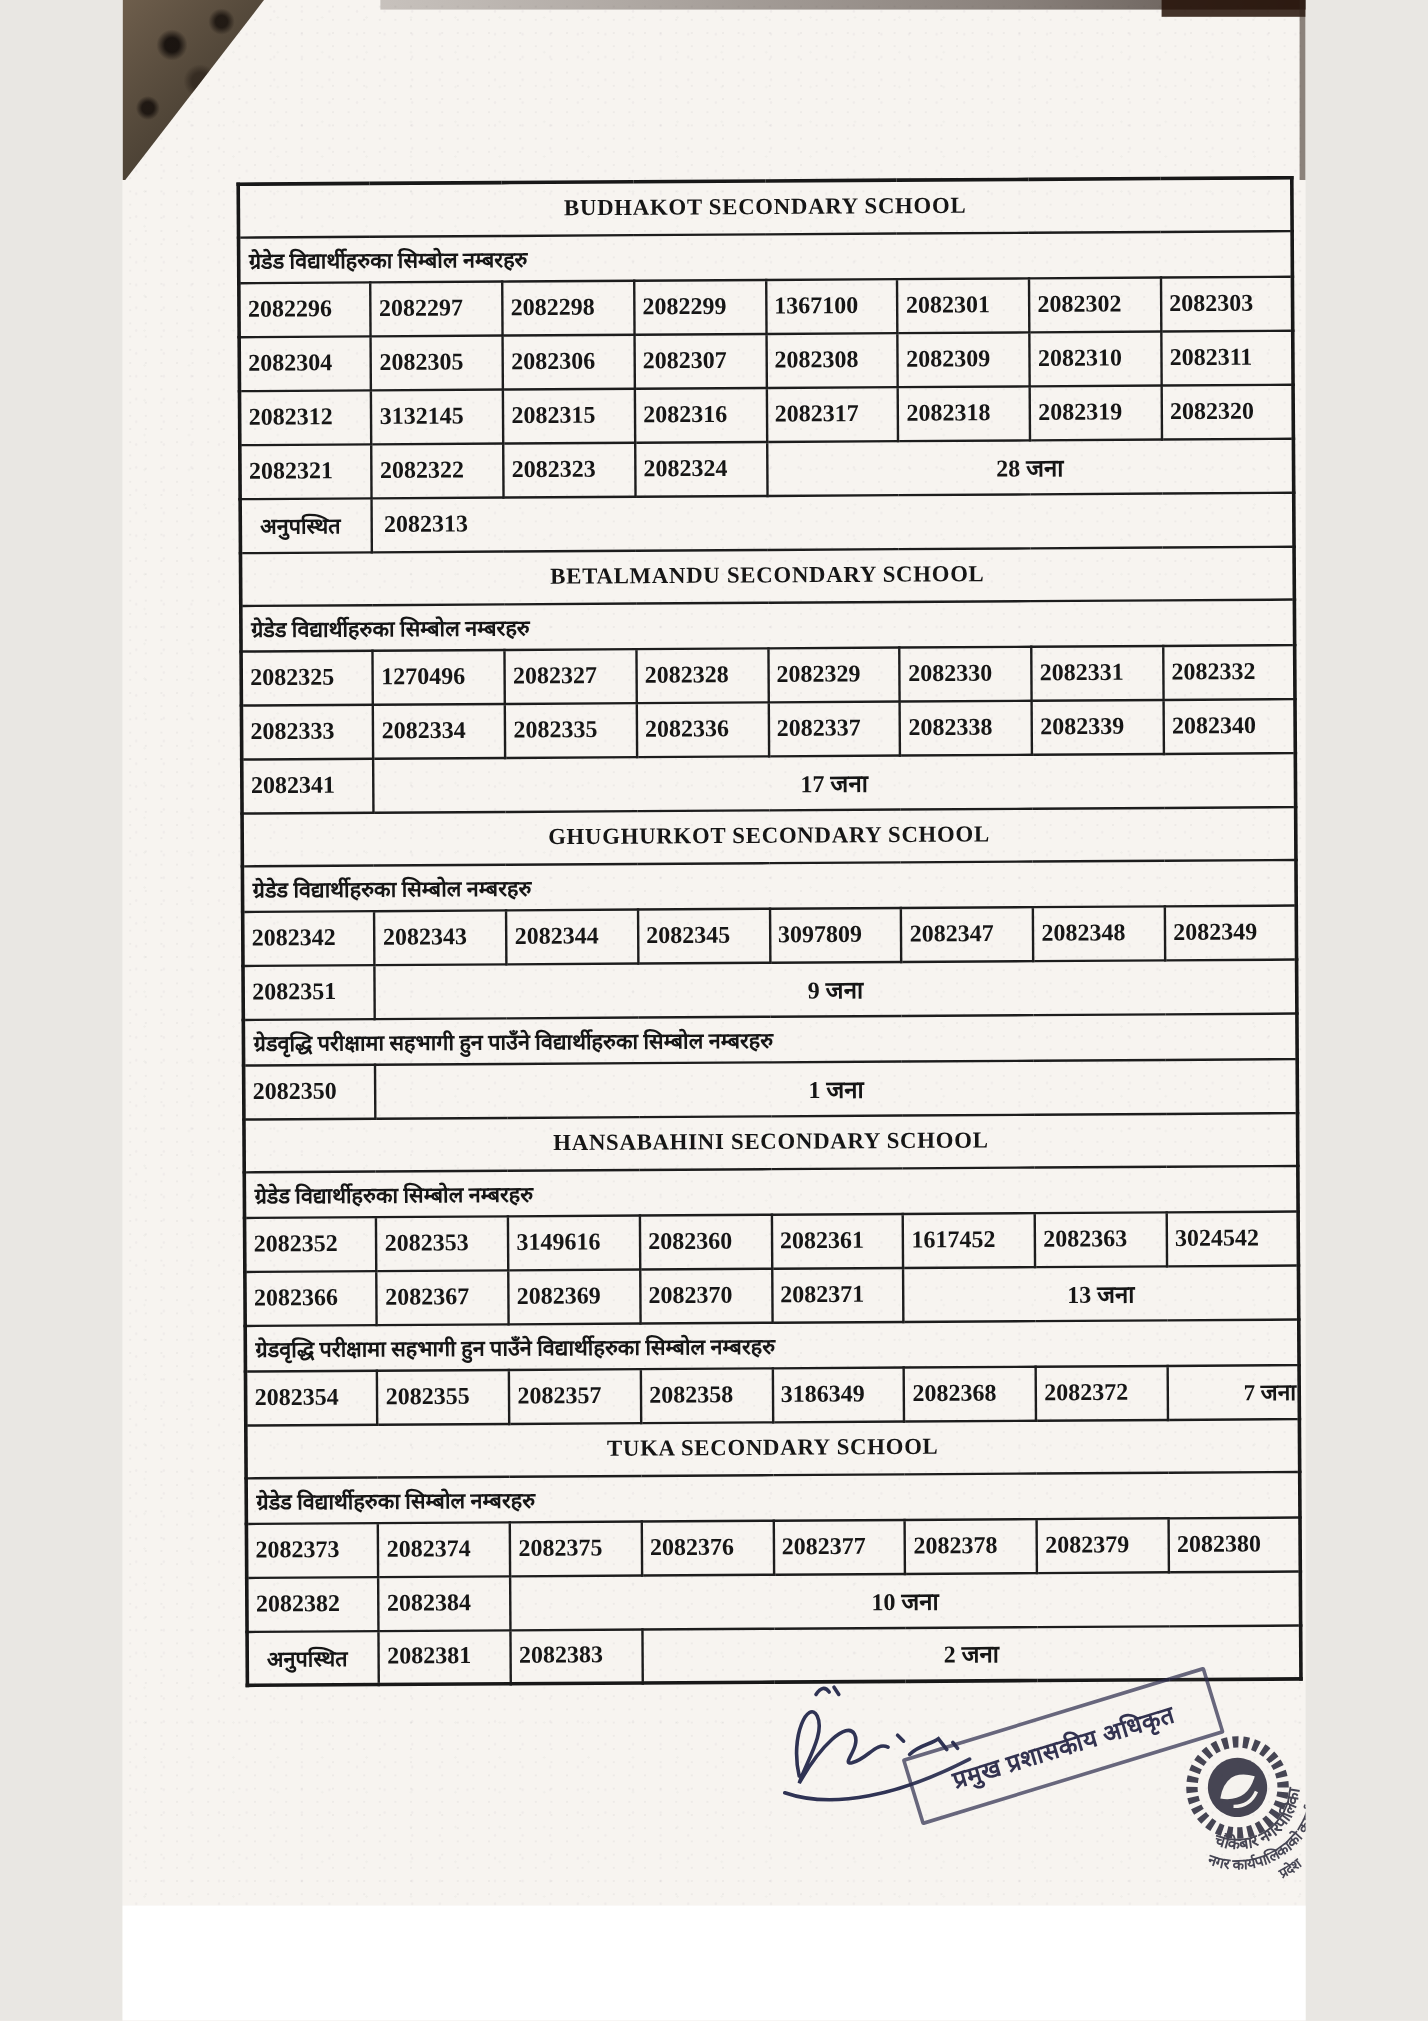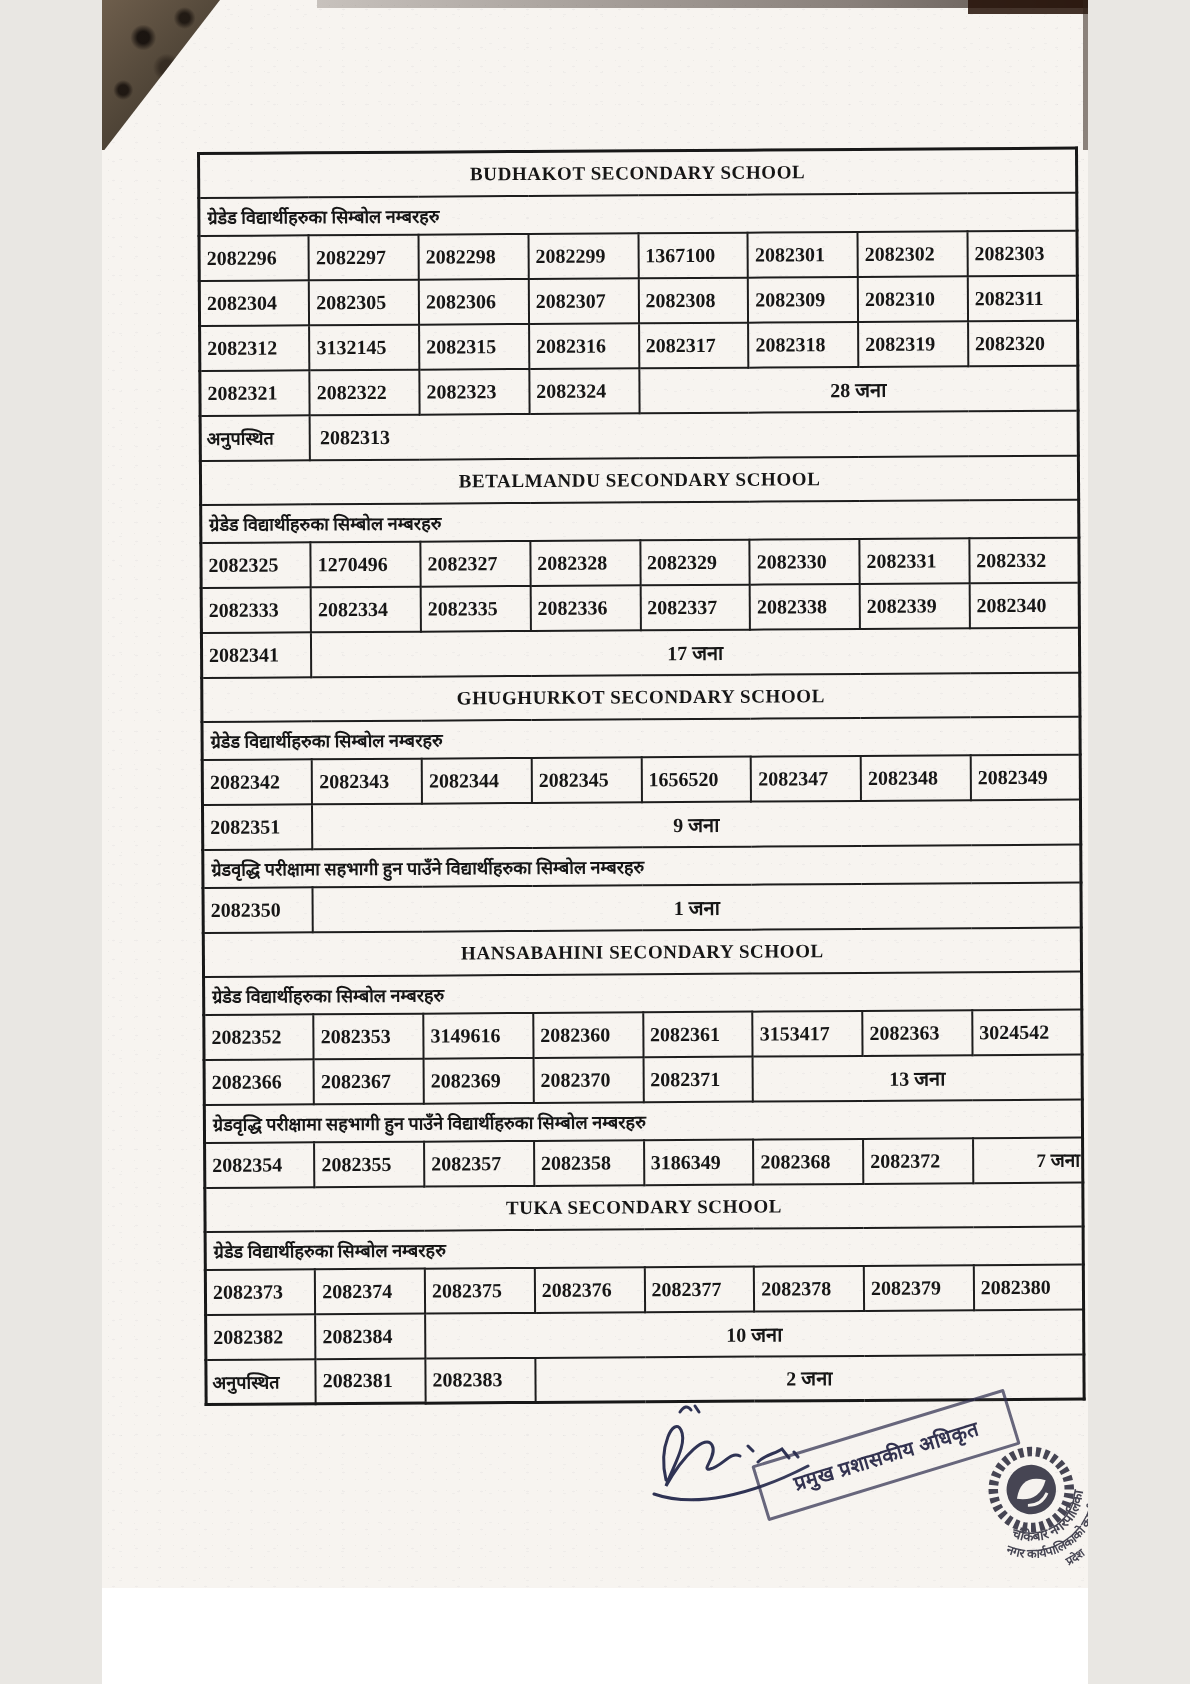--- a/index.html
+++ b/index.html
@@ -27,21 +27,21 @@
   
   .table-wrap{position:absolute;left:95px;top:152px;width:881px;transform:rotate(-0.35deg);transform-origin:top left;}
   table.doc{border-collapse:collapse;table-layout:fixed;width:881px;border:3px solid #181818;color:#161616;}
   table.doc td{border:2px solid #1d1d1d;overflow:hidden;white-space:nowrap;}
   td.title{text-align:center;font-weight:700;font-size:19px;letter-spacing:.6px;font-family:"Liberation Serif",serif;}
   td.sub{font-weight:700;font-size:18px;padding-left:7px;text-align:left;font-family:"Liberation Serif",serif;}
   td.num{font-weight:700;font-size:20px;padding-left:6px;text-align:left;font-family:"Liberation Serif",serif;}
   td.numwide{font-weight:700;font-size:20px;padding-left:9px;text-align:left;font-family:"Liberation Serif",serif;}
   td.count{font-weight:700;font-size:20px;text-align:center;font-family:"Liberation Serif",serif;}
   td.countleft{font-weight:700;font-size:19px;text-align:right;padding-left:4px;font-family:"Liberation Serif",serif;}
-  td.label{font-weight:700;font-size:18px;padding-left:5px;text-align:left;font-family:"Liberation Serif",serif;}
+  td.label{font-weight:700;font-size:18px;padding-left:15px;text-align:left;font-family:"Liberation Serif",serif;}
   tr.r-title{height:44px;} tr.r-sub{height:38px;} tr.r-cells{height:45px;}
   
   .signature{position:absolute;left:548px;top:1396px;width:175px;height:115px;}
   .signature path{stroke:#1d2247;stroke-width:3;fill:none;stroke-linecap:round;opacity:.92;}
   
   .stamp-rect{position:absolute;left:652px;top:1426px;width:258px;height:52px;
     transform:rotate(-17deg);border:3px solid rgba(42,42,74,.7);border-radius:2px;
     display:flex;align-items:center;justify-content:center;
     color:rgba(34,34,66,.92);font-weight:700;font-size:20px;letter-spacing:.5px;
     font-family:"Liberation Serif",serif;background:rgba(255,255,255,.04);}
@@ -155,21 +155,21 @@
             <td colspan="8" class="title">GHUGHURKOT SECONDARY SCHOOL</td>
           </tr>
           <tr class="r-sub">
             <td colspan="8" class="sub">ग्रेडेड विद्यार्थीहरुका सिम्बोल  नम्बरहरु</td>
           </tr>
           <tr class="r-cells">
             <td colspan="1" class="num">2082342</td>
             <td colspan="1" class="num">2082343</td>
             <td colspan="1" class="num">2082344</td>
             <td colspan="1" class="num">2082345</td>
-            <td colspan="1" class="num">1656520</td>
+            <td colspan="1" class="num">3097809</td>
             <td colspan="1" class="num">2082347</td>
             <td colspan="1" class="num">2082348</td>
             <td colspan="1" class="num">2082349</td>
           </tr>
           <tr class="r-cells">
             <td colspan="1" class="num">2082351</td>
             <td colspan="7" class="count">9 जना</td>
           </tr>
           <tr class="r-sub">
             <td colspan="8" class="sub">ग्रेडवृद्धि परीक्षामा सहभागी हुन पाउँने विद्यार्थीहरुका सिम्बोल नम्बरहरु</td>
@@ -183,21 +183,21 @@
           </tr>
           <tr class="r-sub">
             <td colspan="8" class="sub">ग्रेडेड विद्यार्थीहरुका सिम्बोल  नम्बरहरु</td>
           </tr>
           <tr class="r-cells">
             <td colspan="1" class="num">2082352</td>
             <td colspan="1" class="num">2082353</td>
             <td colspan="1" class="num">3149616</td>
             <td colspan="1" class="num">2082360</td>
             <td colspan="1" class="num">2082361</td>
-            <td colspan="1" class="num">3153417</td>
+            <td colspan="1" class="num">1617452</td>
             <td colspan="1" class="num">2082363</td>
             <td colspan="1" class="num">3024542</td>
           </tr>
           <tr class="r-cells">
             <td colspan="1" class="num">2082366</td>
             <td colspan="1" class="num">2082367</td>
             <td colspan="1" class="num">2082369</td>
             <td colspan="1" class="num">2082370</td>
             <td colspan="1" class="num">2082371</td>
             <td colspan="3" class="count">13 जना</td>

